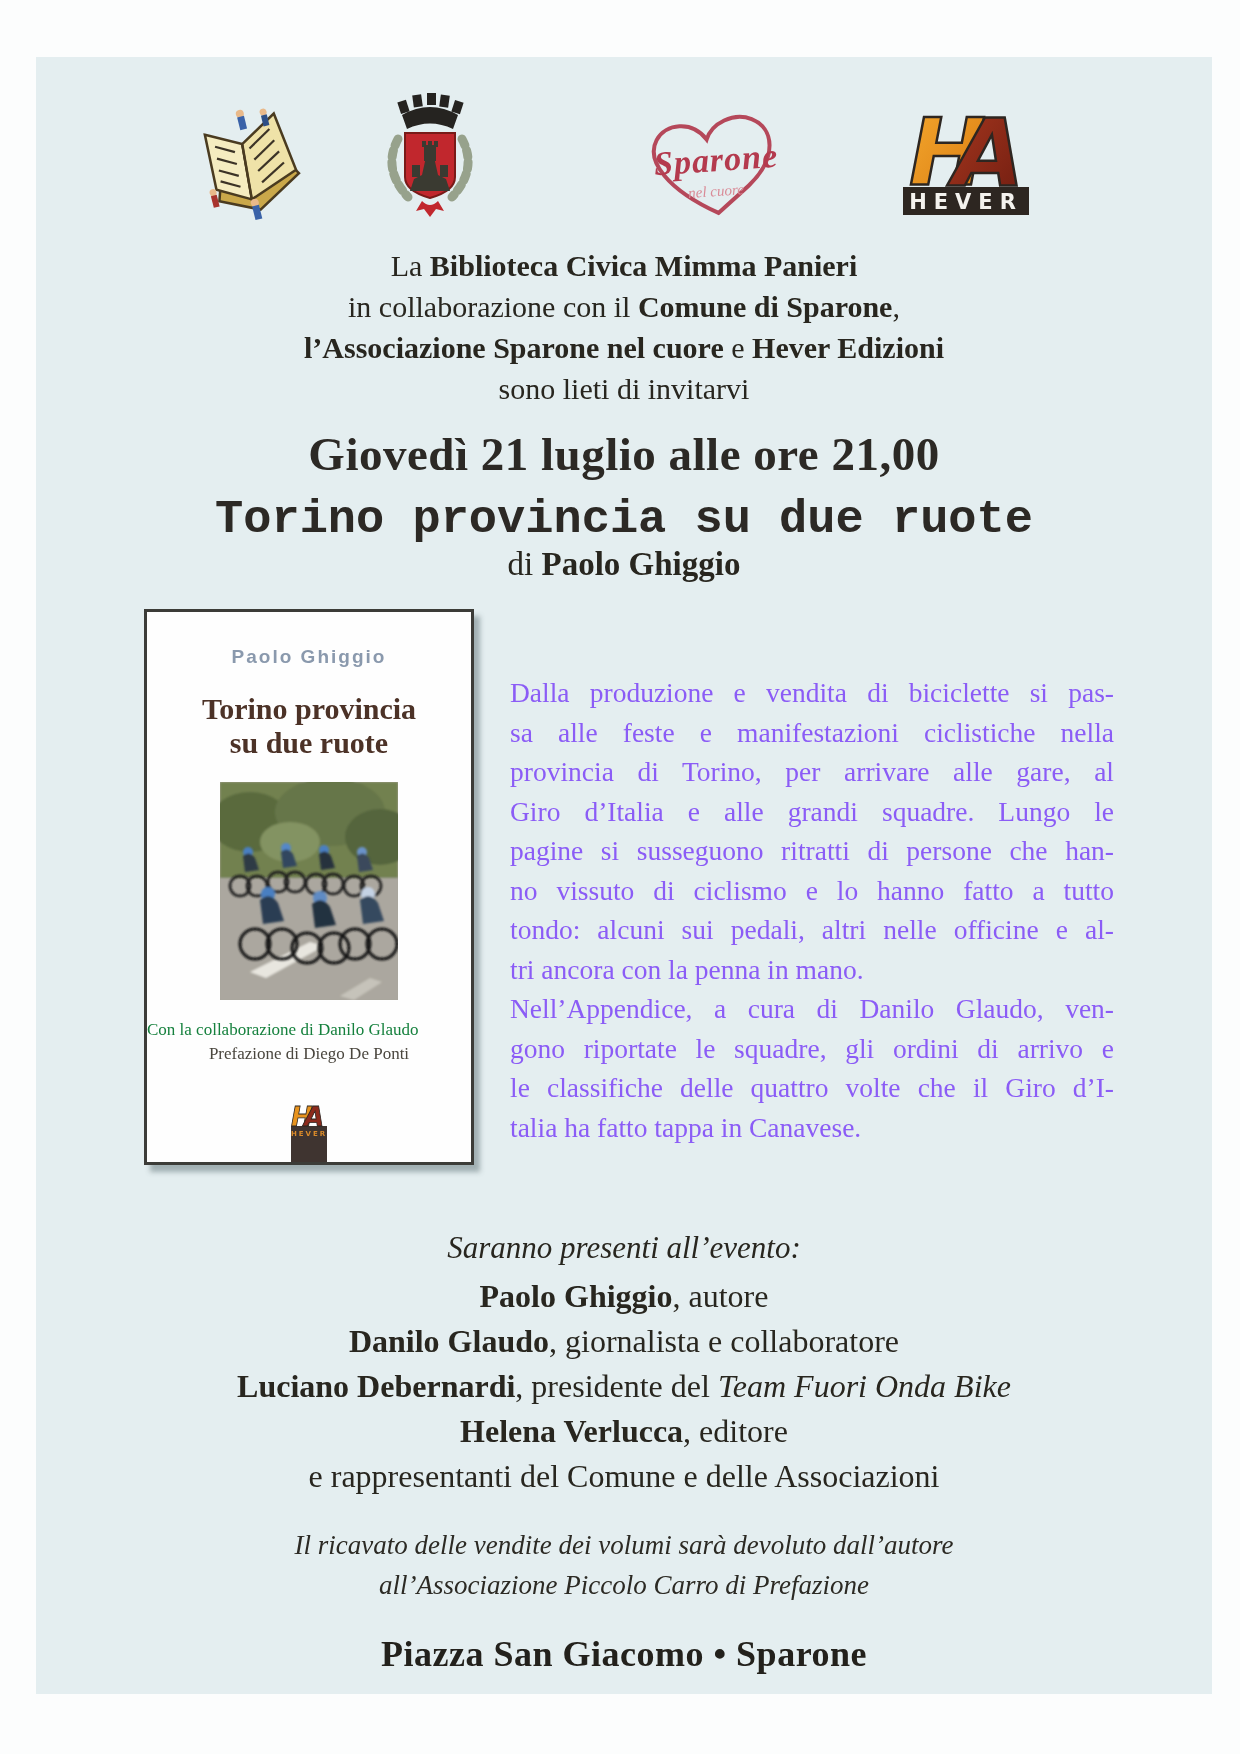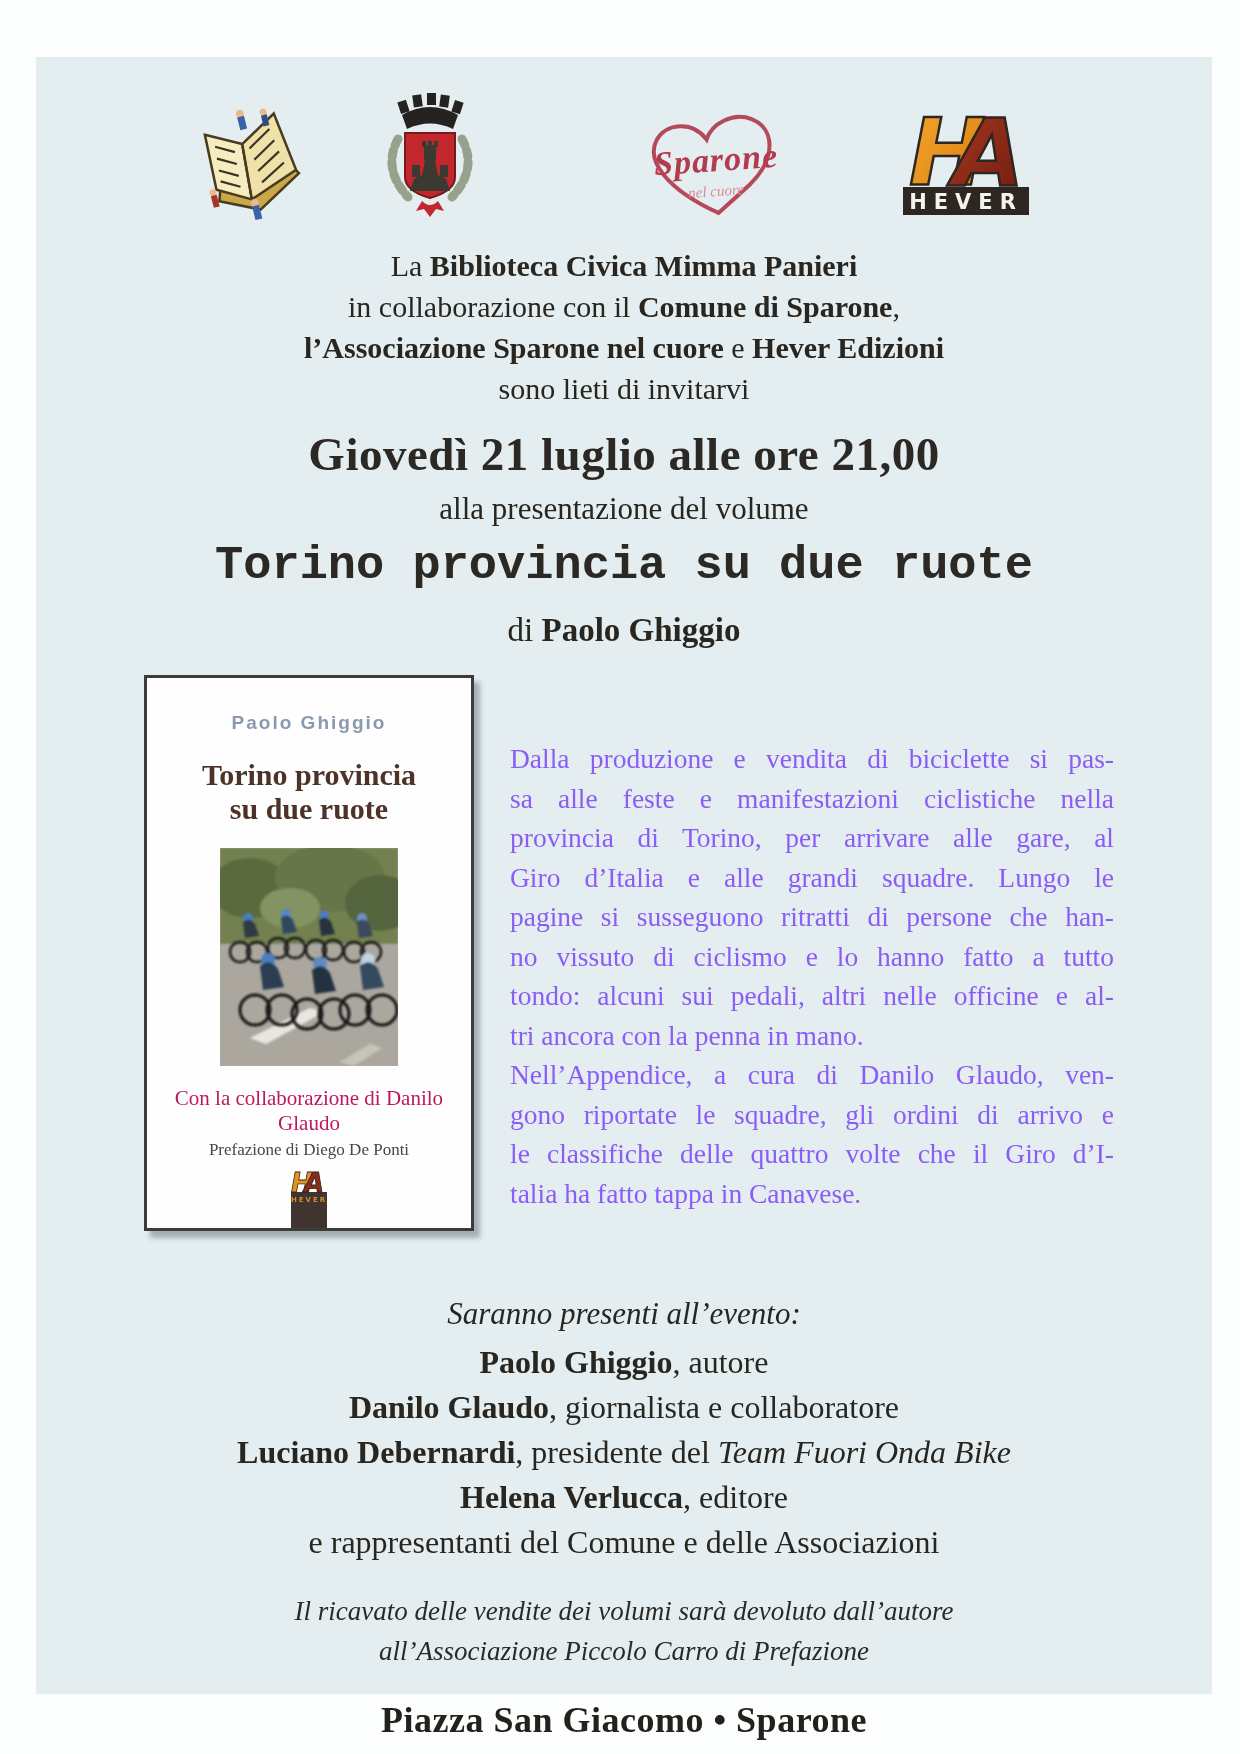--- a/index.html
+++ b/index.html
@@ -31,40 +31,40 @@
     position:absolute;left:0;top:74px;width:160px;text-align:center;
     font-style:italic;font-size:15px;color:#d98b97;transform:rotate(-4deg);
   }
   
   .center{text-align:center;}
   .header-block{margin-top:16px;line-height:41px;font-size:30px;color:#28261f;}
   .header-block b{font-weight:bold;}
   .h-date{margin-top:18px;font-size:47px;font-weight:bold;color:#2c2925;letter-spacing:0.5px;}
   .h-occasion{margin-top:10px;font-size:31px;color:#28261f;}
   .h-title{margin-top:12px;font-size:47px;font-weight:bold;color:#2c2925;font-family:Liberation Mono, monospace;}
-  .h-byline{margin-top:20px;font-size:33px;color:#28261f;}
+  .h-byline{margin-top:0;font-size:33px;color:#28261f;}
   .h-byline b{font-weight:bold;}
   
   .main{position:relative;margin:26px 0 0 108px;height:570px;}
   .cover{
     position:absolute;left:0;top:0;width:324px;height:550px;
     background:#fefefe;border:3px solid #3c3c38;
     box-shadow:6px 7px 5px rgba(80,100,105,0.45);
   }
   .cover-author{
     margin-top:34px;text-align:center;
     font-family:"Liberation Sans", sans-serif;
     font-weight:bold;font-size:19px;letter-spacing:2px;color:#8a99ad;
   }
   .cover-title{
     margin-top:24px;text-align:center;
     font-weight:bold;font-size:30px;line-height:34px;color:#4c3227;
   }
   .cover-photo{display:block;margin:22px auto 0 auto;width:178px;height:218px;}
-  .cover-collab{margin-top:20px;text-align:center;font-size:21px;color:#be185d;}
+  .cover-collab{margin-top:20px;text-align:left;font-size:17px;color:#15803d;}
   .cover-preface{margin-top:4px;text-align:center;font-size:17px;color:#4a463e;}
   .cover-publisher{position:absolute;left:0;bottom:0;width:100%;text-align:center;height:62px;}
   .cover-publisher svg{display:inline-block;}
   .desc{
     position:absolute;left:366px;top:64px;width:604px;
     font-size:27.5px;line-height:39.5px;color:#8b5cf6;
   }
   .desc .jl{text-align:justify;text-align-last:justify;}
   .desc .ll{text-align:left;}
   
@@ -174,21 +174,20 @@
   </div>
 
   <div class="header-block center">
     <div><span>La </span><b>Biblioteca Civica Mimma Panieri</b></div>
     <div><span>in collaborazione con il </span><b>Comune di Sparone</b><span>,</span></div>
     <div><b>l’Associazione Sparone nel cuore</b><span> e </span><b>Hever Edizioni</b></div>
     <div>sono lieti di invitarvi</div>
   </div>
 
   <div class="h-date center">Giovedì 21 luglio alle ore 21,00</div>
-  <div class="h-occasion center">alla presentazione del volume</div>
   <div class="h-title center">Torino provincia su due ruote</div>
   <div class="h-byline center"><span>di </span><b>Paolo Ghiggio</b></div>
 
   <div class="main">
 
     <div class="cover">
       <div class="cover-author">Paolo Ghiggio</div>
       <div class="cover-title">
         <div>Torino provincia</div>
         <div>su due ruote</div>

